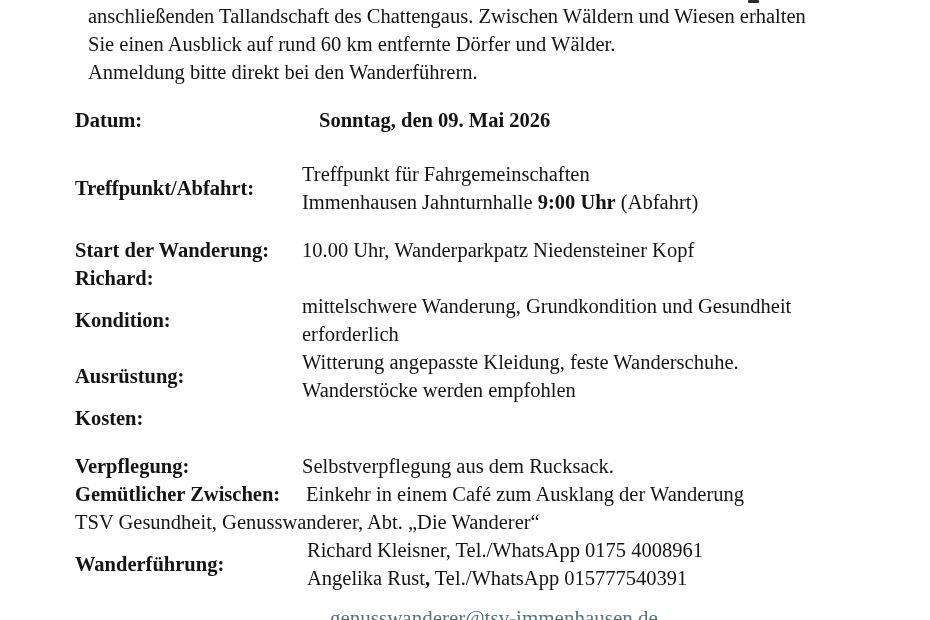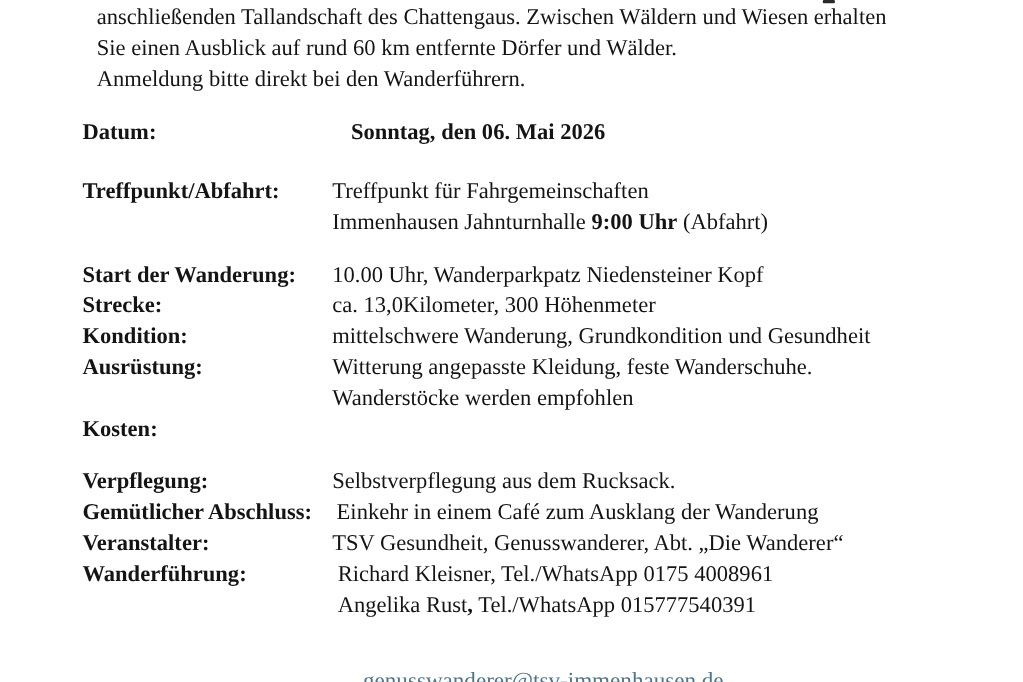--- a/index.html
+++ b/index.html
@@ -29,21 +29,21 @@
     height: 3px;
     background: #2a2a2a;
     border-radius: 1px;
   }
   .details {
     position: absolute;
     top: 106px;
     left: 75px;
     width: 852px;
   }
-  .row { display: flex; align-items: flex-start; }
+  .row { display: flex; align-items: center; }
   .row .label {
     flex: 0 0 227px;
     width: 227px;
     font-weight: bold;
     white-space: nowrap;
   }
   .row .value { flex: 1 1 auto; }
   .row .value .vline { white-space: nowrap; }
   .bold { font-weight: bold; }
   
@@ -75,72 +75,69 @@
   <div class="intro">
       <div>anschließenden Tallandschaft des Chattengaus. Zwischen Wäldern und Wiesen erhalten</div>
       <div>Sie einen Ausblick auf rund 60 km entfernte Dörfer und Wälder.</div>
       <div>Anmeldung bitte direkt bei den Wanderführern.</div>
     </div>
 
   <div class="details">
       <div class="row row-datum">
         <div class="label">Datum:</div>
         <div class="value">
-          <div class="vline"><span class="bold">Sonntag, den 06. Mai 2026</span></div>
+          <div class="vline"><span class="bold">Sonntag, den 09. Mai 2026</span></div>
         </div>
       </div>
       <div class="row row-treffpunkt">
         <div class="label">Treffpunkt/Abfahrt:</div>
         <div class="value">
           <div class="vline"><span>Treffpunkt für Fahrgemeinschaften</span></div>
           <div class="vline"><span>Immenhausen Jahnturnhalle </span><span class="bold">9:00 Uhr</span><span> (Abfahrt)</span></div>
         </div>
       </div>
       <div class="row row-start">
         <div class="label">Start der Wanderung:</div>
         <div class="value">
           <div class="vline"><span>10.00 Uhr, Wanderparkpatz Niedensteiner Kopf</span></div>
         </div>
       </div>
       <div class="row row-strecke">
-        <div class="label">Strecke:</div>
-        <div class="value">
-          <div class="vline"><span>ca. 13,0Kilometer, 300 Höhenmeter</span></div>
-        </div>
+        <div class="label">Richard:</div>
       </div>
       <div class="row row-kondition">
         <div class="label">Kondition:</div>
         <div class="value">
           <div class="vline"><span>mittelschwere Wanderung, Grundkondition und Gesundheit</span></div>
+          <div class="vline"><span>erforderlich</span></div>
         </div>
       </div>
       <div class="row row-ausruestung">
         <div class="label">Ausrüstung:</div>
         <div class="value">
           <div class="vline"><span>Witterung angepasste Kleidung, feste Wanderschuhe.</span></div>
           <div class="vline"><span>Wanderstöcke werden empfohlen</span></div>
         </div>
       </div>
       <div class="row row-kosten">
         <div class="label">Kosten:</div>
       </div>
       <div class="row row-verpflegung">
         <div class="label">Verpflegung:</div>
         <div class="value">
           <div class="vline"><span>Selbstverpflegung aus dem Rucksack.</span></div>
         </div>
       </div>
       <div class="row row-abschluss">
-        <div class="label">Gemütlicher Abschluss:</div>
+        <div class="label">Gemütlicher Zwischen:</div>
         <div class="value">
           <div class="vline"><span>Einkehr in einem Café zum Ausklang der Wanderung</span></div>
         </div>
       </div>
       <div class="row row-veranstalter">
-        <div class="label">Veranstalter:</div>
         <div class="value">
           <div class="vline"><span>TSV Gesundheit, Genusswanderer, Abt. „Die Wanderer“</span></div>
         </div>
       </div>
       <div class="row row-wanderfuehrung">
         <div class="label">Wanderführung:</div>
         <div class="value">
           <div class="vline"><span>Richard Kleisner, Tel./WhatsApp 0175 4008961</span></div>
           <div class="vline"><span>Angelika Rust</span><span class="bold">,</span><span> Tel./WhatsApp 015777540391</span></div>
         </div>

